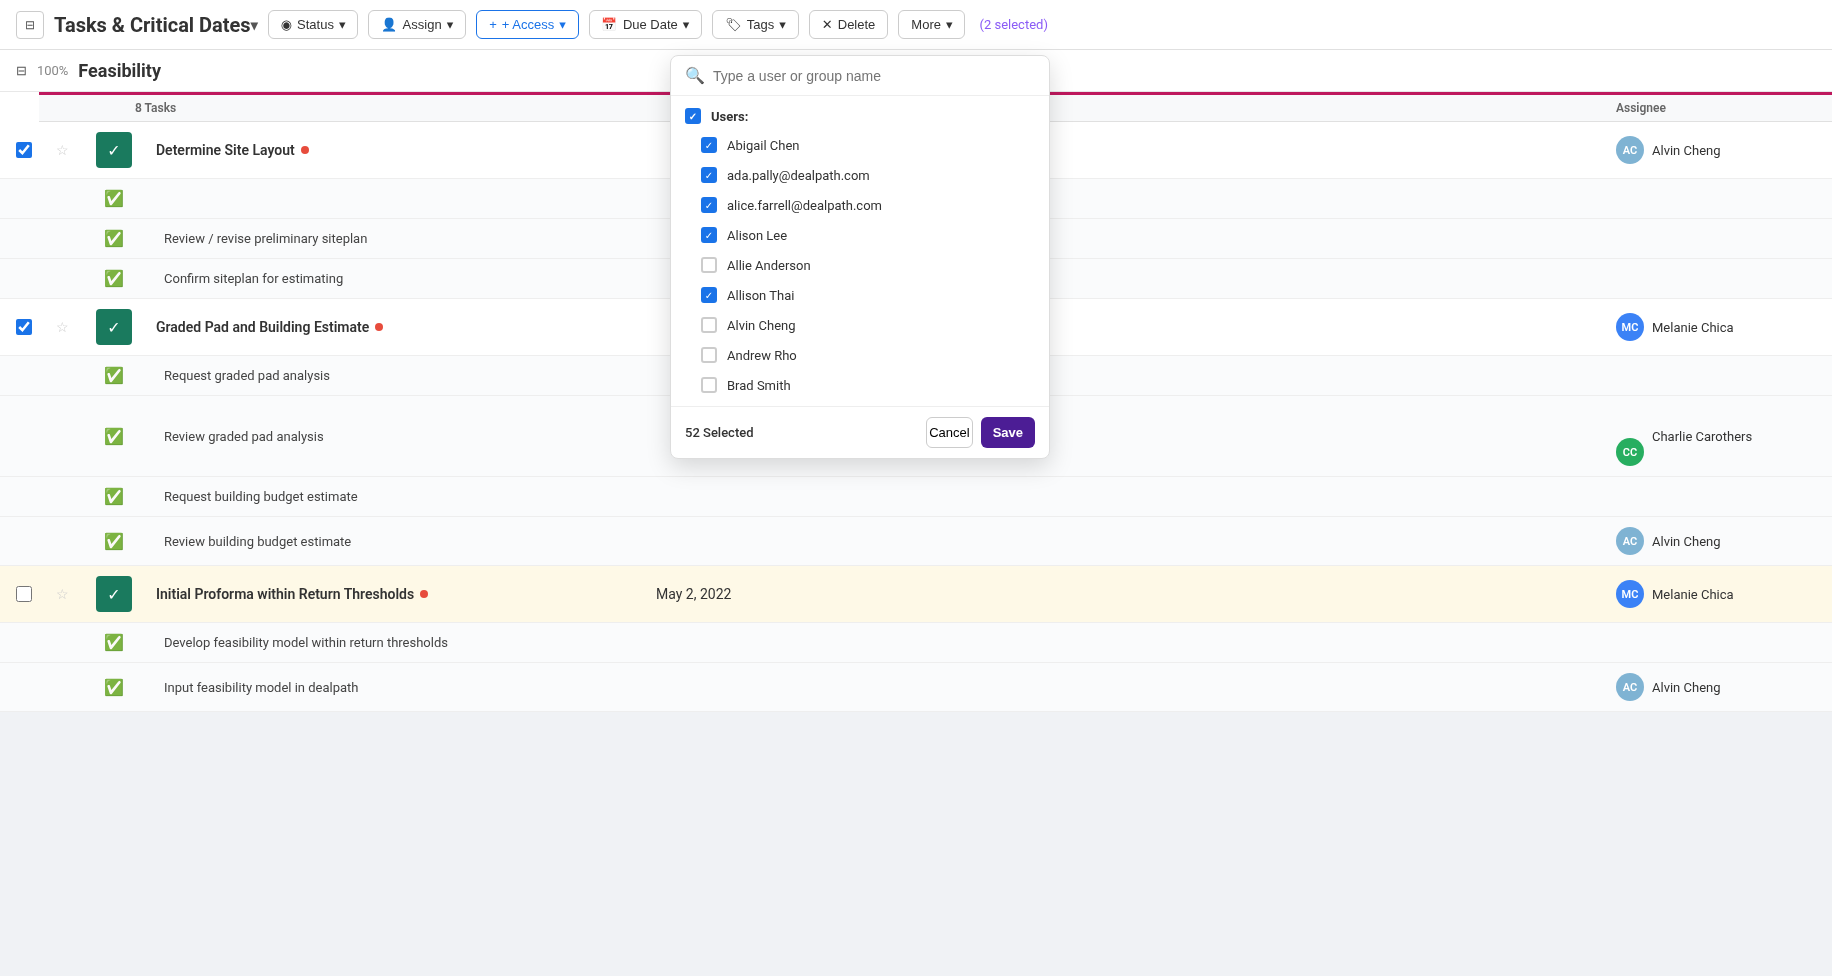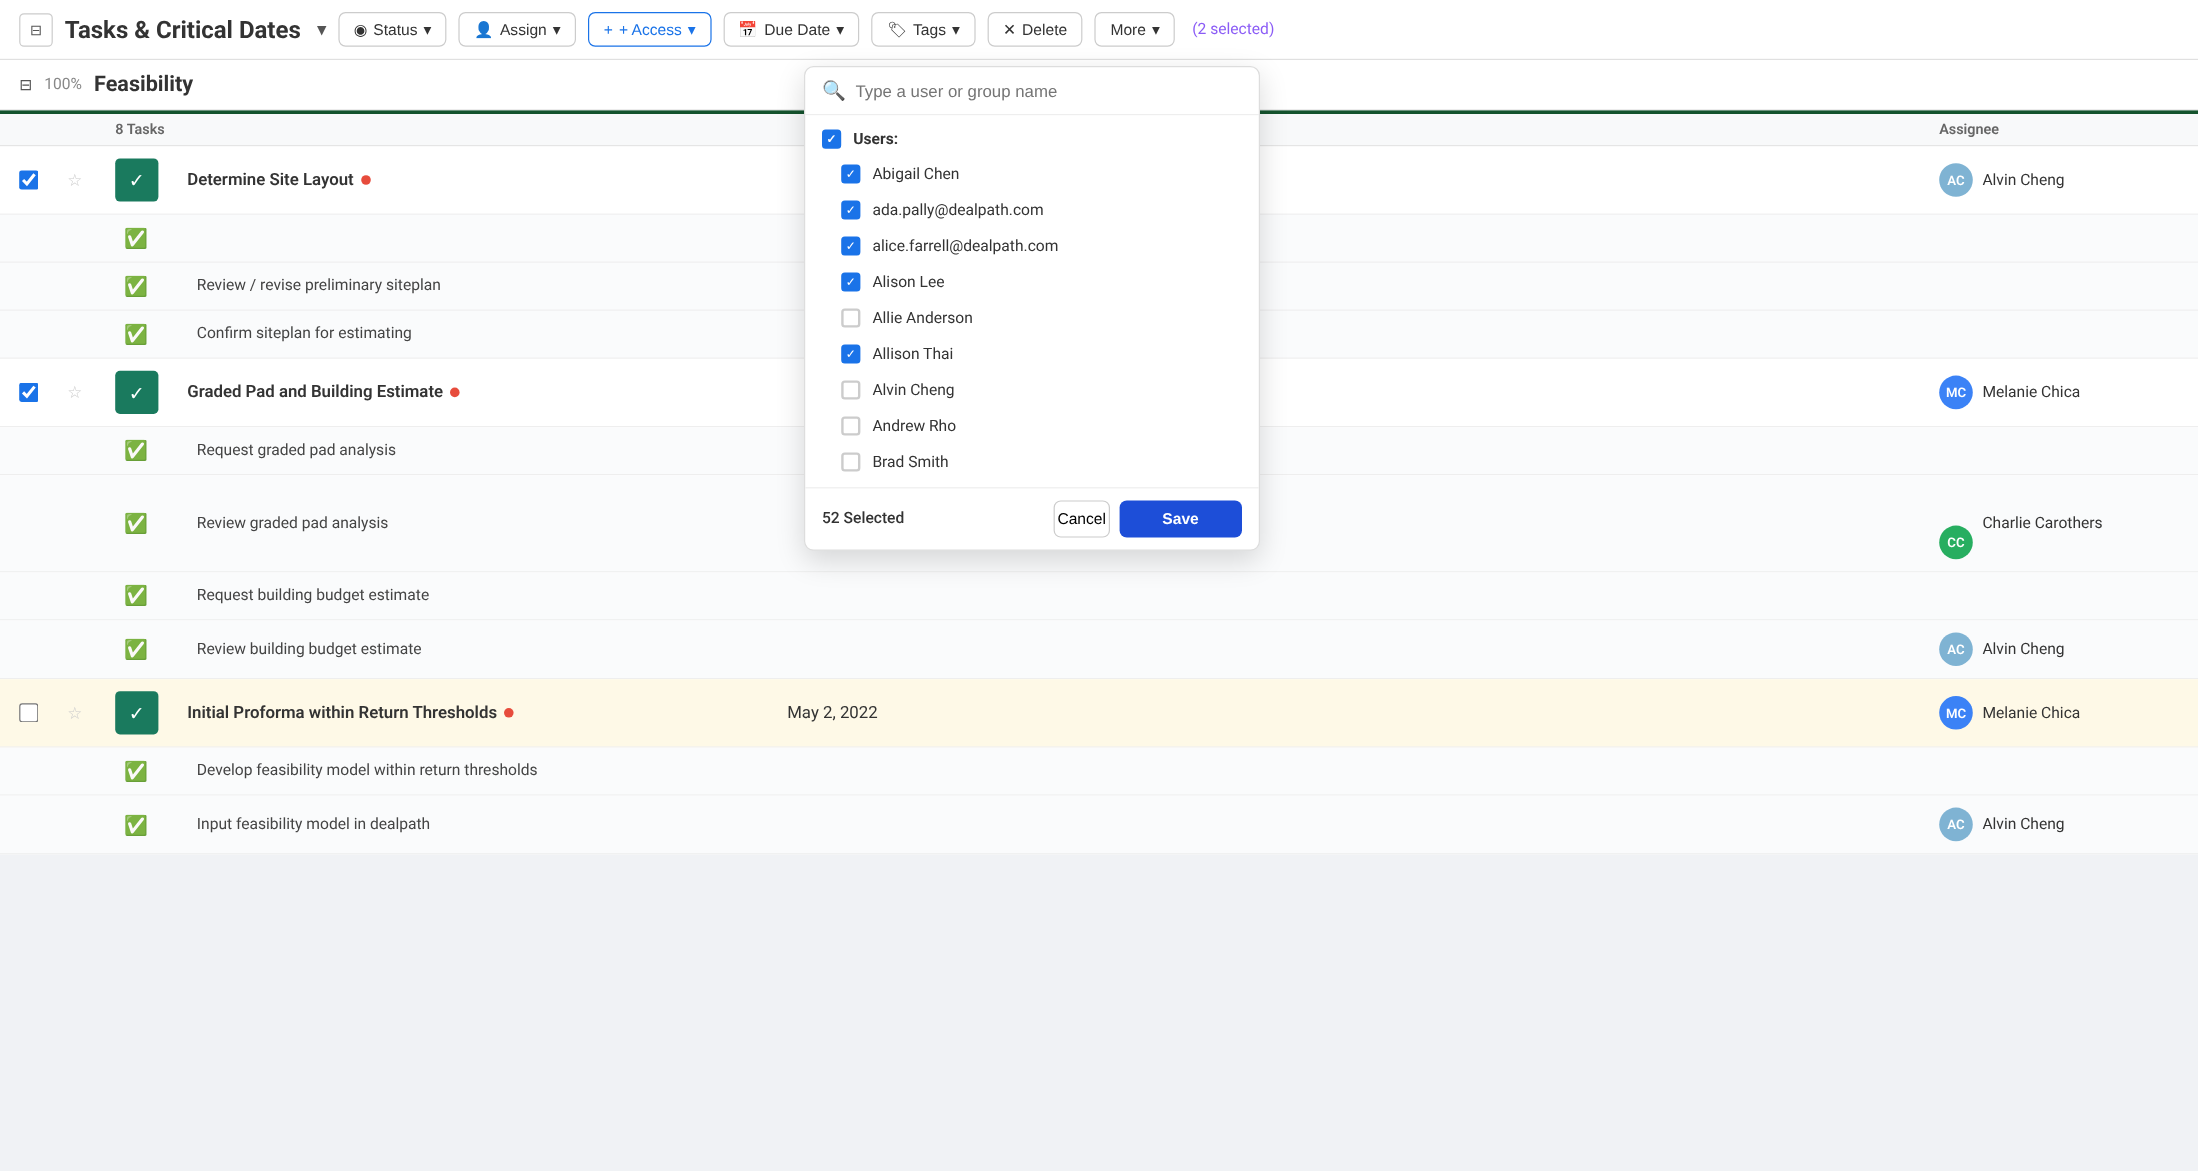--- a/index.html
+++ b/index.html
@@ -5,21 +5,21 @@
     * { box-sizing: border-box; margin: 0; padding: 0; }
     body { font-family: -apple-system, BlinkMacSystemFont, 'Segoe UI', Roboto, sans-serif; background: #f0f2f5; font-size: 14px; color: #333; }
 
     
     .header {
       display: flex; align-items: center; gap: 10px;
       background: #fff; padding: 10px 16px; border-bottom: 1px solid #e0e0e0;
       position: relative; z-index: 10;
     }
     .header-title {
-      font-size: 20px; font-weight: 700; display: flex; align-items: center; gap: 14px;
+      font-size: 20px; font-weight: 700; display: flex; align-items: center; gap: 0;
     }
     .header-title .chevron { font-size: 14px; color: #555; }
     .collapse-btn {
       width: 28px; height: 28px; border: 1px solid #ccc; background: #fff;
       border-radius: 4px; cursor: pointer; display: flex; align-items: center; justify-content: center;
       font-size: 12px; color: #555;
     }
     .toolbar-btn {
       display: flex; align-items: center; gap: 5px;
       border: 1px solid #ccc; background: #fff; border-radius: 6px;
@@ -40,21 +40,22 @@
     .section-collapse { cursor: pointer; color: #555; font-size: 13px; }
     .section-percent { font-size: 13px; color: #888; }
     .section-title { font-size: 18px; font-weight: 700; }
 
     
     .col-headers {
       display: grid;
       grid-template-columns: 40px 40px 60px 500px 1fr 200px;
       padding: 6px 16px; background: #f8f9fa;
       border-bottom: 1px solid #e0e0e0; font-size: 12px; font-weight: 600; color: #666;
-      border-top: 3px solid #14532d;
+      border-top: 3px solid #be185d;
+      margin-left: 39px;
     }
 
     
     .task-row {
       display: grid;
       grid-template-columns: 40px 40px 60px 500px 1fr 200px;
       padding: 10px 16px; align-items: center;
       border-bottom: 1px solid #eee;
     }
     .task-row.selected { background: #e8f0fe; }
@@ -123,21 +124,21 @@
       display: flex; align-items: center; justify-content: space-between;
       padding: 10px 14px; border-top: 1px solid #eee;
     }
     .dp-selected-count { font-size: 13px; color: #333; font-weight: 500; }
     .dp-footer-btns { display: flex; gap: 8px; }
     .btn-cancel {
       padding: 7px 2px; border: 1px solid #ccc; background: #fff;
       border-radius: 6px; cursor: pointer; font-size: 13px;
     }
     .btn-save {
-      padding: 7px 36px; border: none; background: #1d4ed8;
+      padding: 7px 12px; border: none; background: #4c1d95;
       color: #fff; border-radius: 6px; cursor: pointer; font-size: 13px; font-weight: 600;
     }
 
     input[type="checkbox"] { width: 16px; height: 16px; cursor: pointer; accent-color: #1a73e8; }
   </style>
 </head>
 <body>
 
 <div class="header">
   <button class="collapse-btn">⊟</button>

